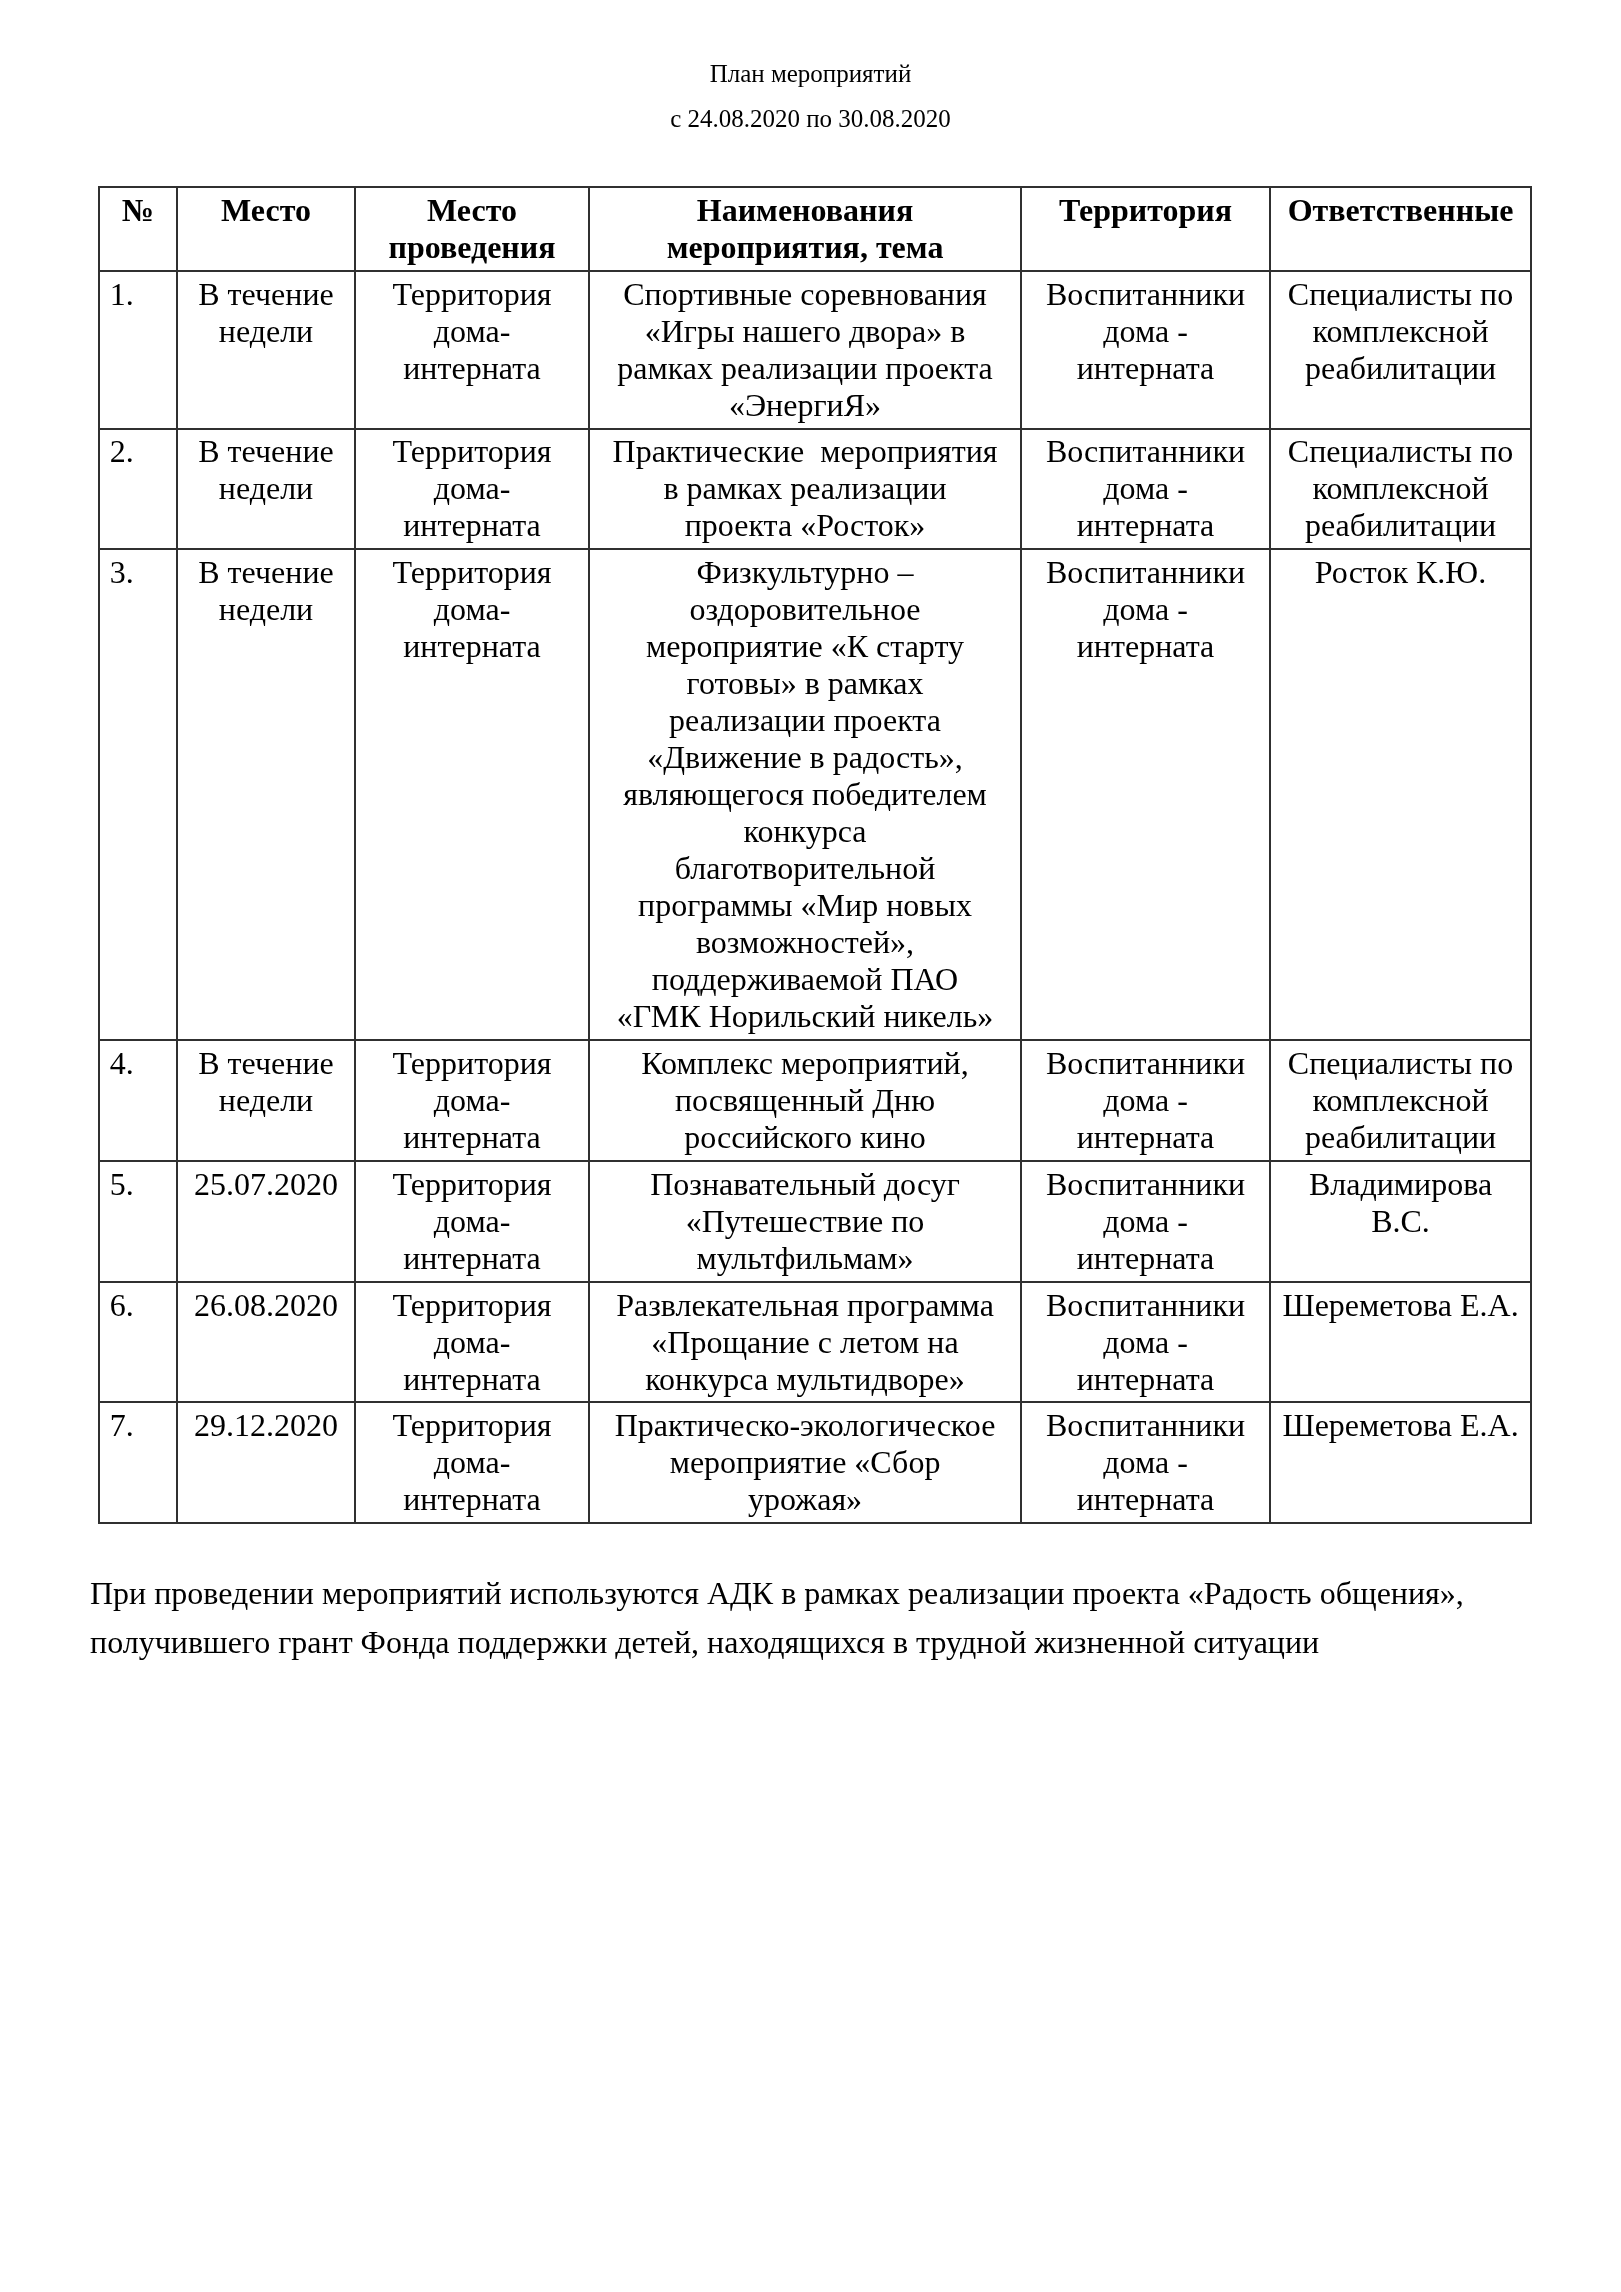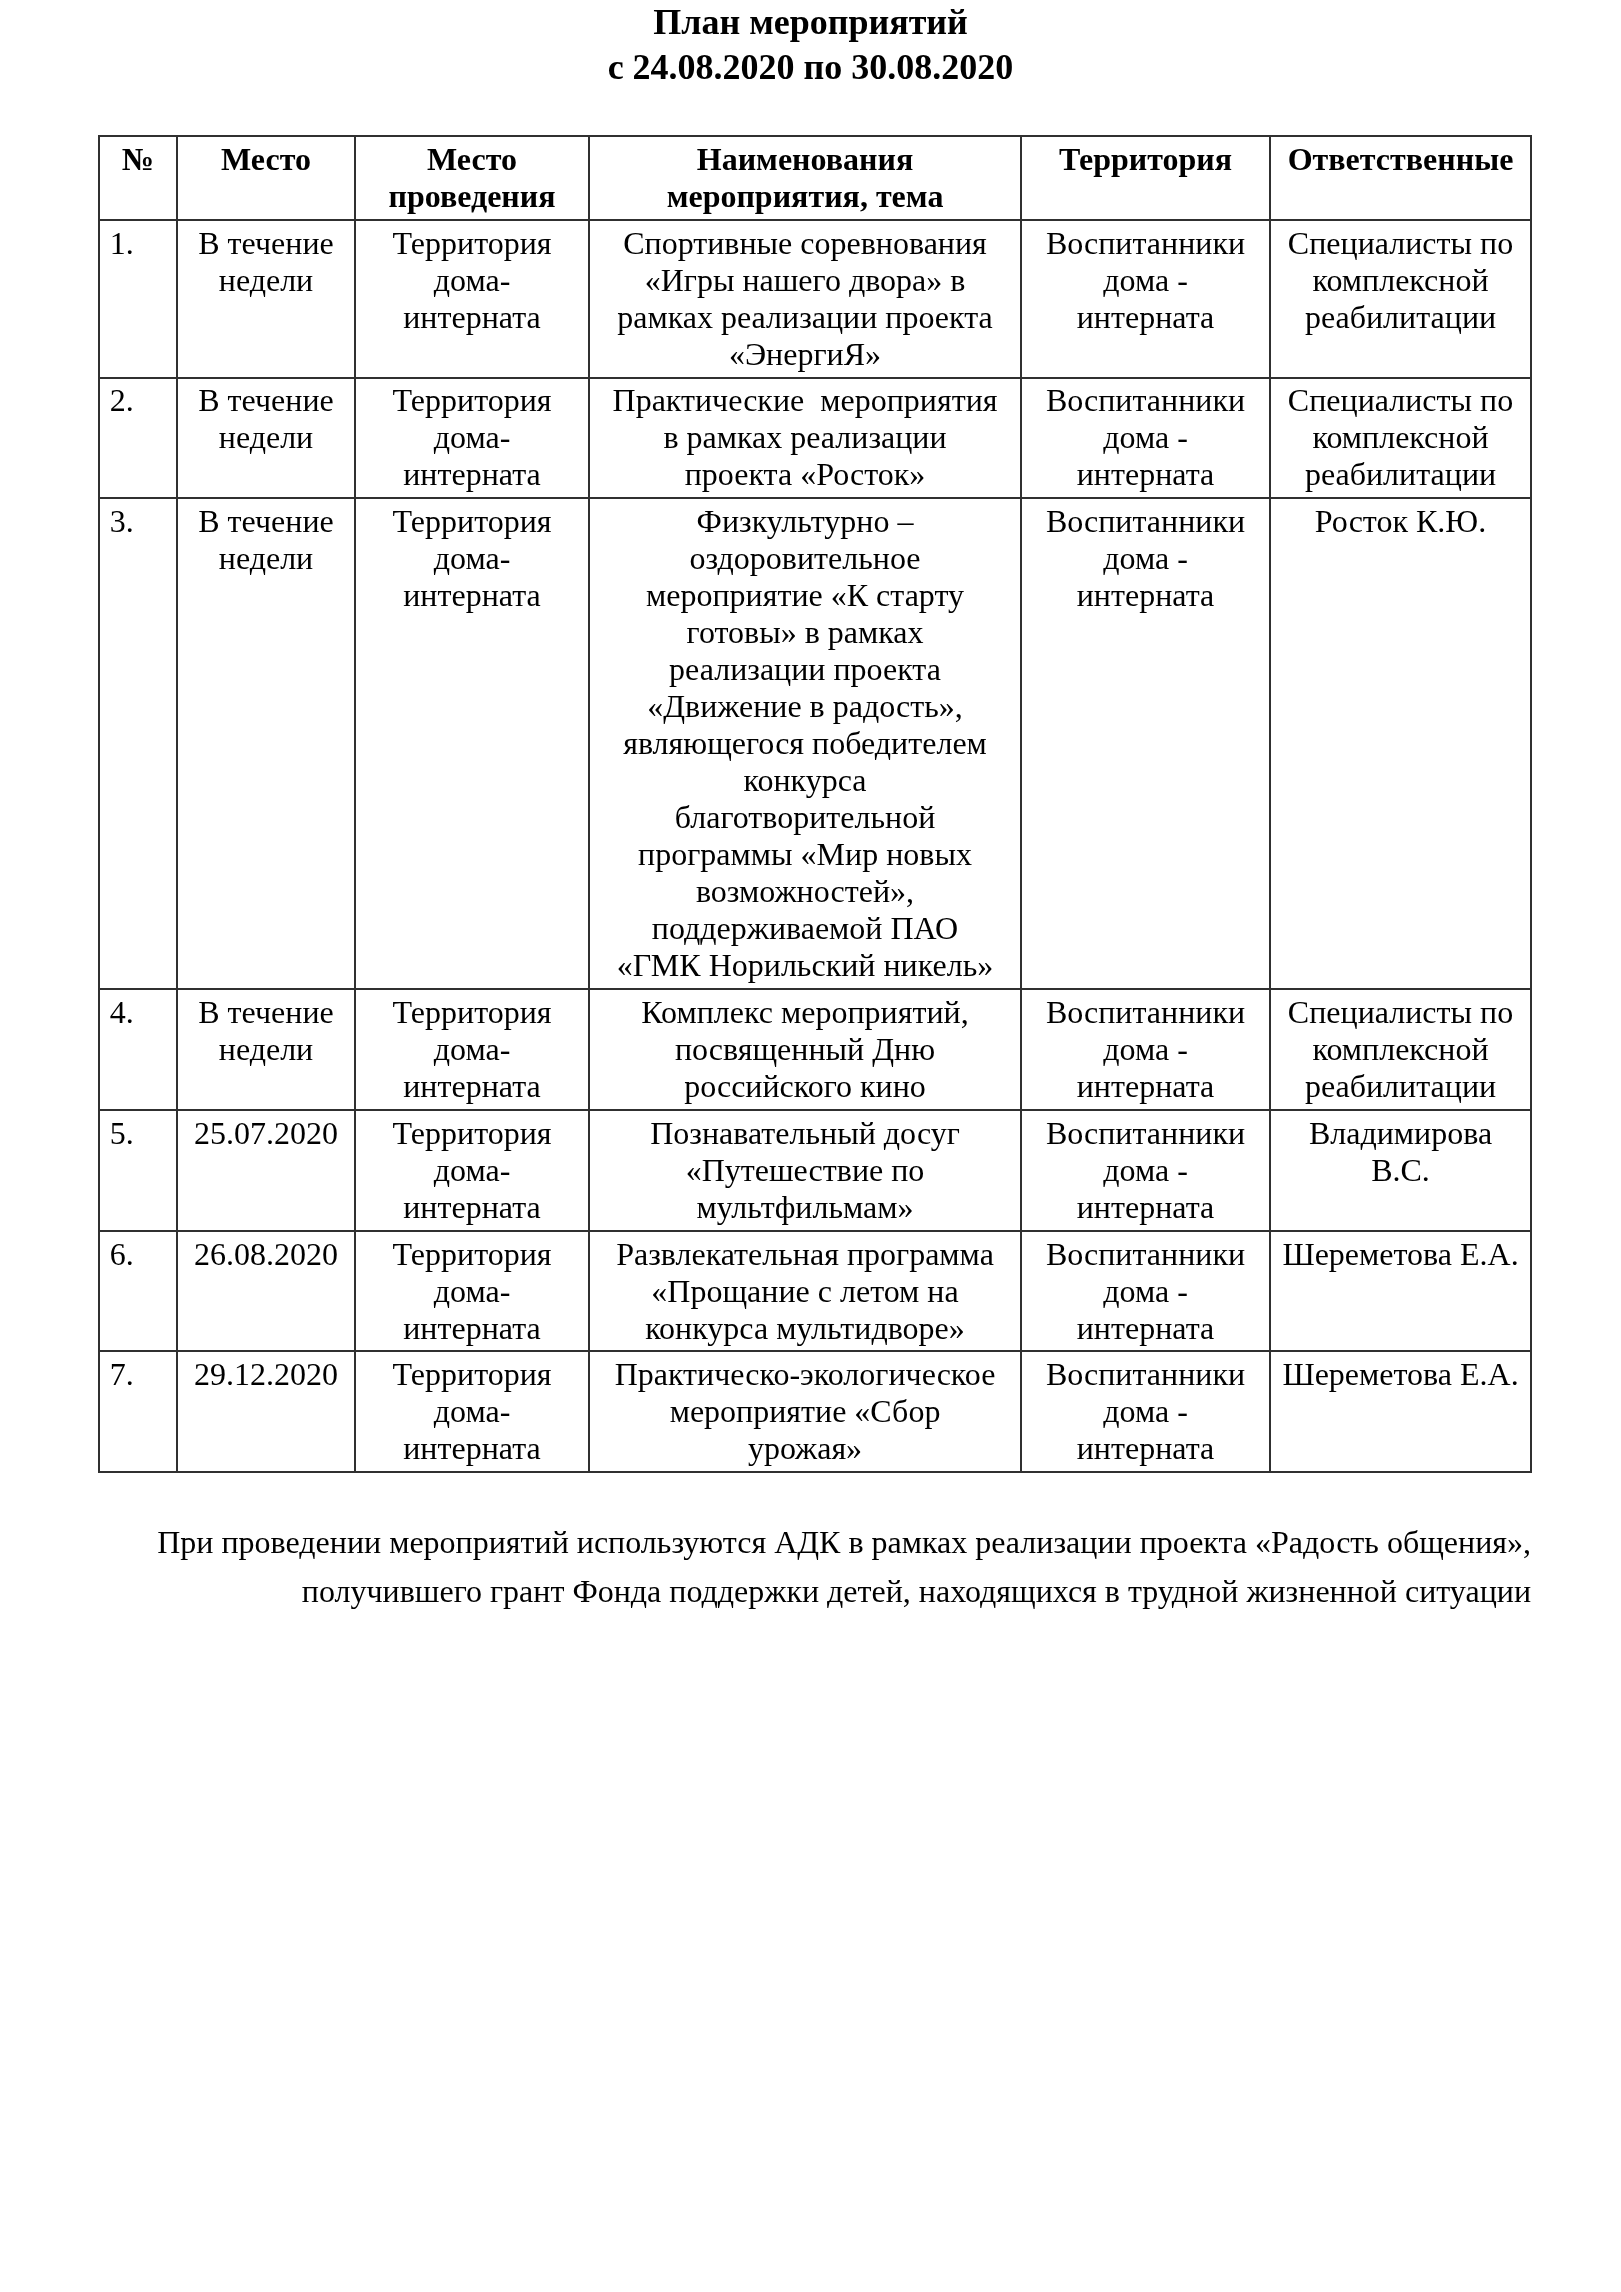--- a/index.html
+++ b/index.html
@@ -7,23 +7,24 @@
   .page {
     position: relative;
     width: 1621px;
     height: 2293px;
     background: #ffffff;
     color: #000000;
     font-family: "Liberation Serif", "DejaVu Serif", serif;
     overflow: hidden;
   }
   .doc-title {
+    padding-top: 51px;
     text-align: center;
-    font-weight: bold;
-    font-size: 36px;
+    font-weight: normal;
+    font-size: 25px;
     line-height: 45px;
     white-space: pre-wrap;
   }
   table.plan {
     border-collapse: collapse;
     table-layout: fixed;
     width: 1433px;
     margin: 45px 0 0 98px;
     border: 2.9px solid #000000;
   }
@@ -35,21 +36,21 @@
     padding: 3.9px 5.9px;
     text-align: center;
     white-space: pre-wrap;
     overflow: hidden;
   }
   table.plan th { font-weight: bold; }
   table.plan td.cell-num { text-align: left; padding-left: 9.8px; }
   .note {
     margin-top: 45px;
     padding: 0 90px;
-    text-align: right;
+    text-align: left;
     font-size: 32px;
     line-height: 49px;
     white-space: pre-wrap;
   }
 </style>
 </head>
 <body>
 
 <div class="page">
 

